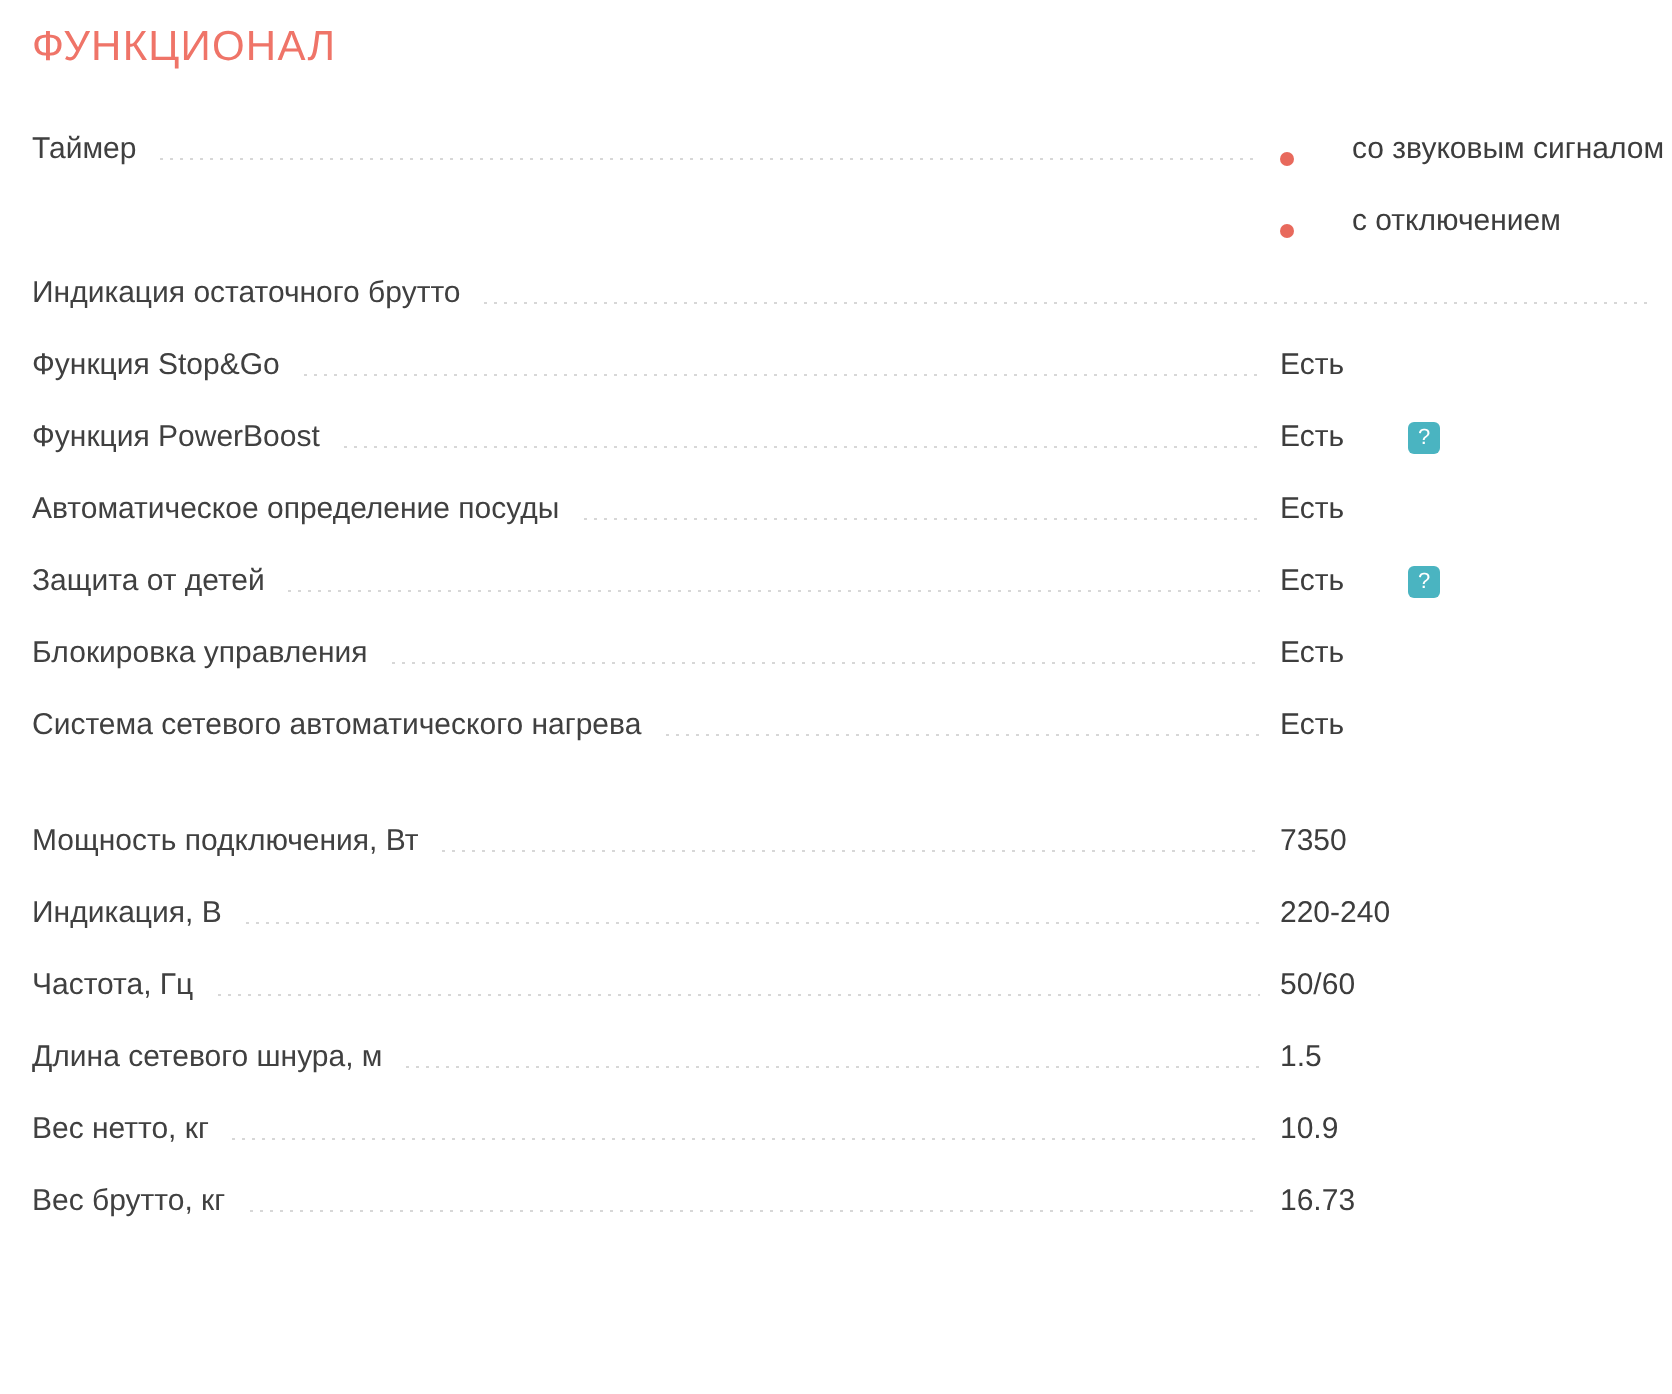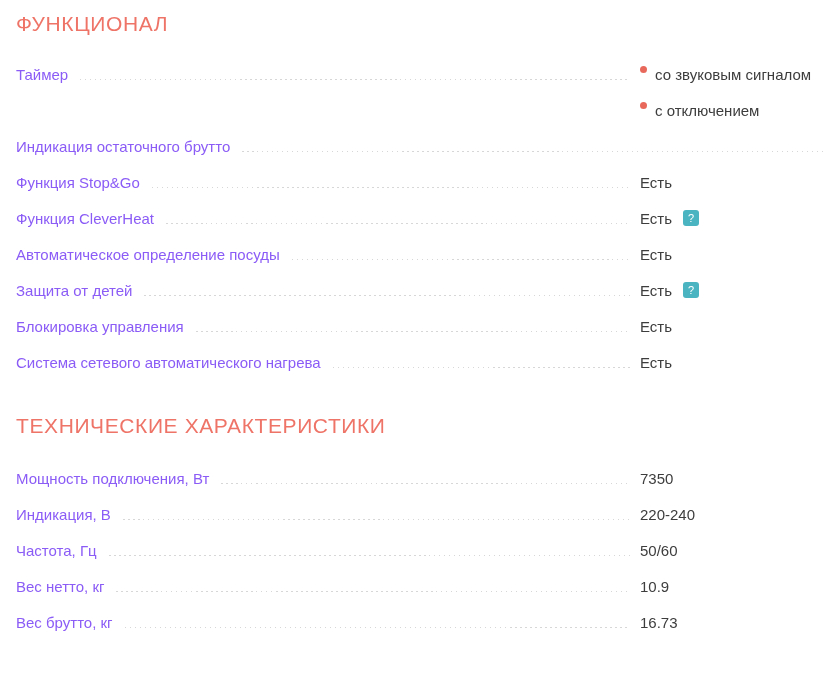--- a/index.html
+++ b/index.html
@@ -27,36 +27,37 @@
   .row {
     display: flex;
     align-items: center;
     height: 36px;
     width: 820px;
     font-size: 15px;
   }
   .row .label {
     flex: 0 0 auto;
     white-space: nowrap;
-    color: #8b5cf6;
+    color: #404040;
   }
   .row .leader {
     flex: 1 1 auto;
     height: 1px;
     align-self: center;
     margin: 11px 10px 0 12px;
     background-image: repeating-linear-gradient(to right, #d7d7d7 0 1.5px, transparent 1.5px 5px);
   }
   .row--cont .leader { background-image: none; }
   .row .value {
     flex: 0 0 196px;
     display: flex;
-    align-items: flex-start;
+    align-items: flex-end;
     white-space: nowrap;
     color: #3d3d3d;
+    gap: 21px;
   }
   .bullet {
     display: inline-block;
     width: 7px; height: 7px;
     border-radius: 50%;
     background: #e8695c;
     margin-right: 8px;
     flex: 0 0 auto;
   }
   .help {
@@ -108,21 +109,21 @@
 
       <div class="row">
         <span class="label">Функция Stop&amp;Go</span>
         <span class="leader"></span>
         <span class="value">
           <span>Есть</span>
         </span>
       </div>
 
       <div class="row">
-        <span class="label">Функция CleverHeat</span>
+        <span class="label">Функция PowerBoost</span>
         <span class="leader"></span>
         <span class="value">
           <span>Есть</span>
           <span class="help">?</span>
         </span>
       </div>
 
       <div class="row">
         <span class="label">Автоматическое определение посуды</span>
         <span class="leader"></span>
@@ -153,21 +154,20 @@
         <span class="leader"></span>
         <span class="value">
           <span>Есть</span>
         </span>
       </div>
 
     </div>
   </div>
 
   <div class="section section--tech">
-    <h2 class="section-title">ТЕХНИЧЕСКИЕ ХАРАКТЕРИСТИКИ</h2>
     <div class="rows rows--tech">
 
       <div class="row">
         <span class="label">Мощность подключения, Вт</span>
         <span class="leader"></span>
         <span class="value">
           <span>7350</span>
         </span>
       </div>
 
@@ -180,20 +180,27 @@
       </div>
 
       <div class="row">
         <span class="label">Частота, Гц</span>
         <span class="leader"></span>
         <span class="value">
           <span>50/60</span>
         </span>
       </div>
 
+      <div class="row">
+        <span class="label">Длина сетевого шнура, м</span>
+        <span class="leader"></span>
+        <span class="value">
+          <span>1.5</span>
+        </span>
+      </div>
 
       <div class="row">
         <span class="label">Вес нетто, кг</span>
         <span class="leader"></span>
         <span class="value">
           <span>10.9</span>
         </span>
       </div>
 
       <div class="row">

